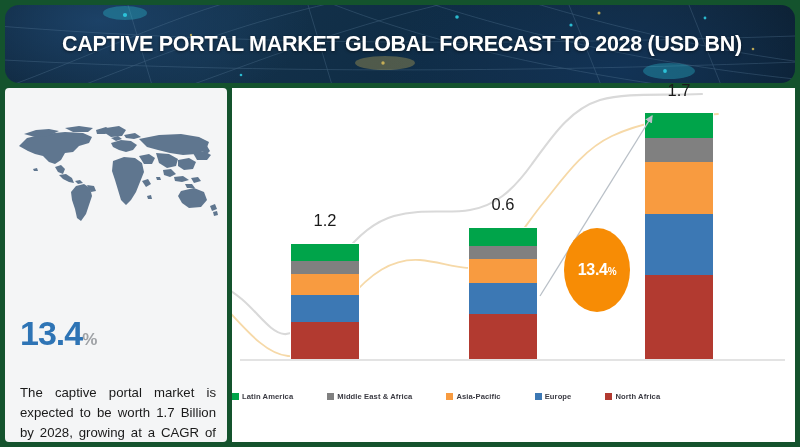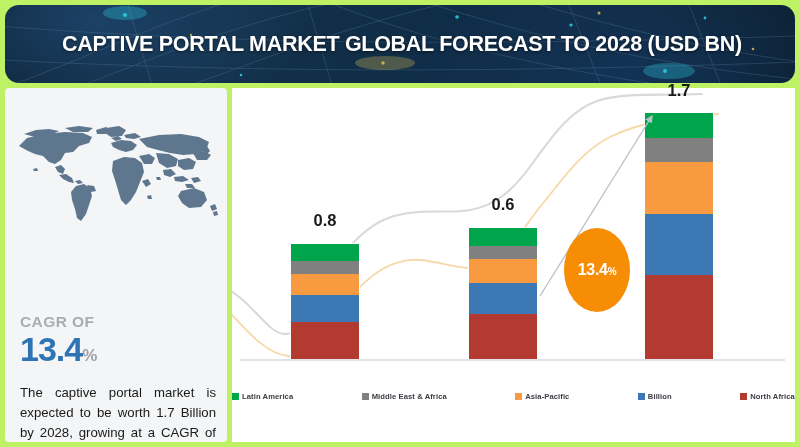--- a/index.html
+++ b/index.html
@@ -5,21 +5,21 @@
   * { box-sizing: border-box; margin: 0; padding: 0; }
   html, body {
     width: 800px; height: 447px;
     background: #ffffff;
     font-family: "Liberation Sans", sans-serif;
     overflow: hidden;
   }
   #root {
     position: relative;
     width: 800px; height: 447px;
-    background: #bef264;
+    background: #14532d;
   }
 
   
   #banner {
     position: absolute;
     left: 5px; top: 5px;
     width: 790px; height: 78px;
     border-radius: 14px;
     overflow: hidden;
     background:
@@ -134,21 +134,21 @@
     flex-direction: column;
     border: 1px solid #ffffff;
   }
   .seg { width: 100%; }
   .bar-value {
     position: absolute;
     left: -18px; right: -18px;
     text-align: center;
     color: #1a1a1a;
     font-size: 16.5px;
-    font-weight: bold;
+    font-weight: normal;
   }
 
   
   #cagr-bubble {
     position: absolute;
     left: 332px; top: 140px;
     width: 66px; height: 84px;
     border-radius: 50%;
     background: #f78c05;
     display: flex;
@@ -167,21 +167,21 @@
 
   #arrow-layer { position: absolute; left: 0; top: 0; width: 563px; height: 300px; z-index: 4; }
   #arrow-layer svg { width: 100%; height: 100%; display: block; }
 
   
   #legend {
     position: absolute;
     left: 0; top: 304px;
     width: 563px;
     display: flex;
-    justify-content: space-between;
+    justify-content: flex-start;
     align-items: center;
     gap: 34px;
   }
   .legend-item {
     display: flex;
     align-items: center;
     gap: 3px;
     white-space: nowrap;
   }
   .legend-swatch {
@@ -286,21 +286,20 @@
           <path d="M400,174 L408,172 L410,180 L402,182 Z"></path>
 
           <path d="M286,104 L294,104 L296,110 L288,110 Z"></path>
           <path d="M268,142 L276,140 L278,148 L270,148 Z"></path>
           <path d="M40,88 L48,86 L50,92 L42,92 Z"></path>
         </g>
       </svg>
     </div>
 
     <div id="cagr-block">
-      <div id="cagr-of">CAGR OF</div>
       <div id="cagr-value-line">
         <span id="cagr-number">13.4</span><span id="cagr-percent">%</span>
       </div>
     </div>
 
     <div id="sidebar-desc">The captive portal market is expected to be worth 1.7 Billion by 2028, growing at a CAGR of 13.4% during the forecast period.</div>
   </div>
 
   <div id="chart">
 
@@ -318,21 +317,21 @@
           <defs>
             <marker id="ah" markerWidth="7" markerHeight="7" refX="5" refY="3" orient="auto">
               <path d="M0,0 L6,3 L0,6 Z" fill="#b9c0c7"></path>
             </marker>
           </defs>
           <line x1="308" y1="208" x2="420" y2="28" stroke="#b9c0c7" stroke-width="1.3" marker-end="url(#ah)"></line>
         </svg>
       </div>
 
       <div class="bar-group" style="left:58px;">
-        <div class="bar-value" style="bottom:130px;">0.8</div>
+        <div class="bar-value" style="bottom:130px;">1.2</div>
         <div class="bar" style="height:117px;">
           <div class="seg" style="height:14.5%;background:#00a44a;"></div>
           <div class="seg" style="height:11.5%;background:#808080;"></div>
           <div class="seg" style="height:18.5%;background:#f89b40;"></div>
           <div class="seg" style="height:23.5%;background:#3c78b4;"></div>
           <div class="seg" style="height:32%;background:#b23a30;"></div>
         </div>
 
       </div>
 
@@ -376,21 +375,21 @@
       <div class="legend-item">
         <span class="legend-swatch" style="background:#808080;"></span>
         <span class="legend-label">Middle East &amp; Africa</span>
       </div>
       <div class="legend-item">
         <span class="legend-swatch" style="background:#f89b40;"></span>
         <span class="legend-label">Asia-Pacific</span>
       </div>
       <div class="legend-item">
         <span class="legend-swatch" style="background:#3c78b4;"></span>
-        <span class="legend-label">Billion</span>
+        <span class="legend-label">Europe</span>
       </div>
       <div class="legend-item">
         <span class="legend-swatch" style="background:#b23a30;"></span>
         <span class="legend-label">North Africa</span>
       </div>
     </div>
 
   </div>
 </div>
 

